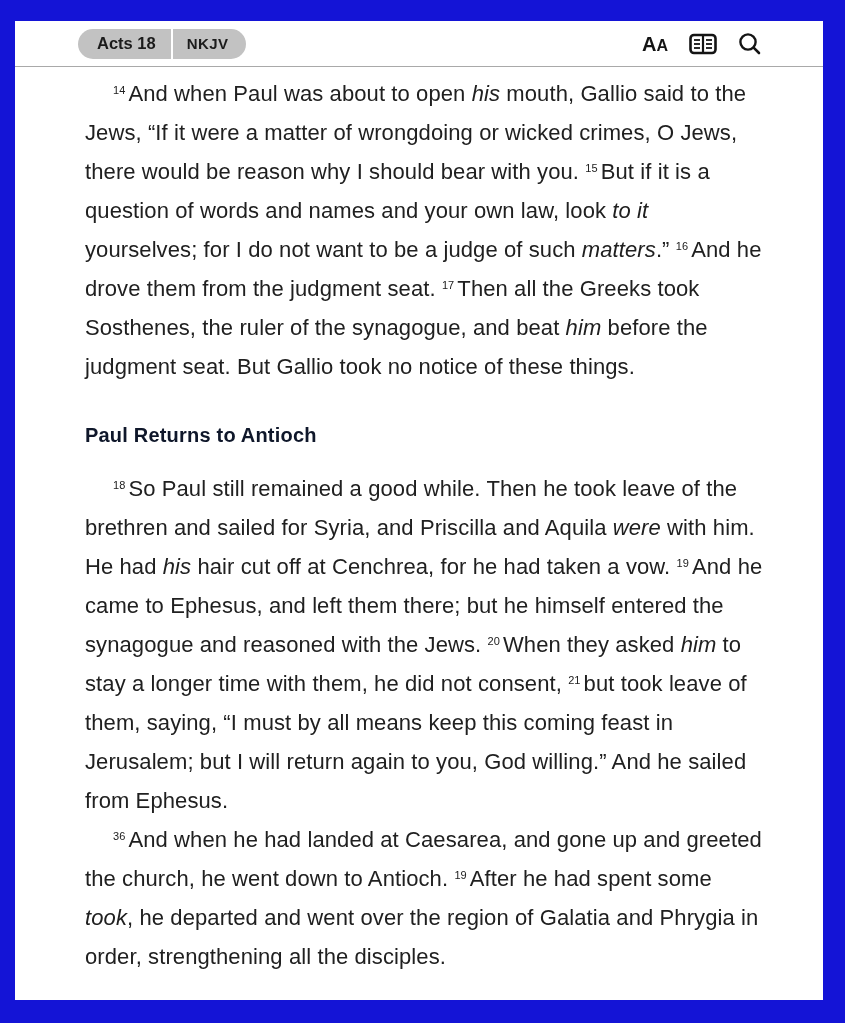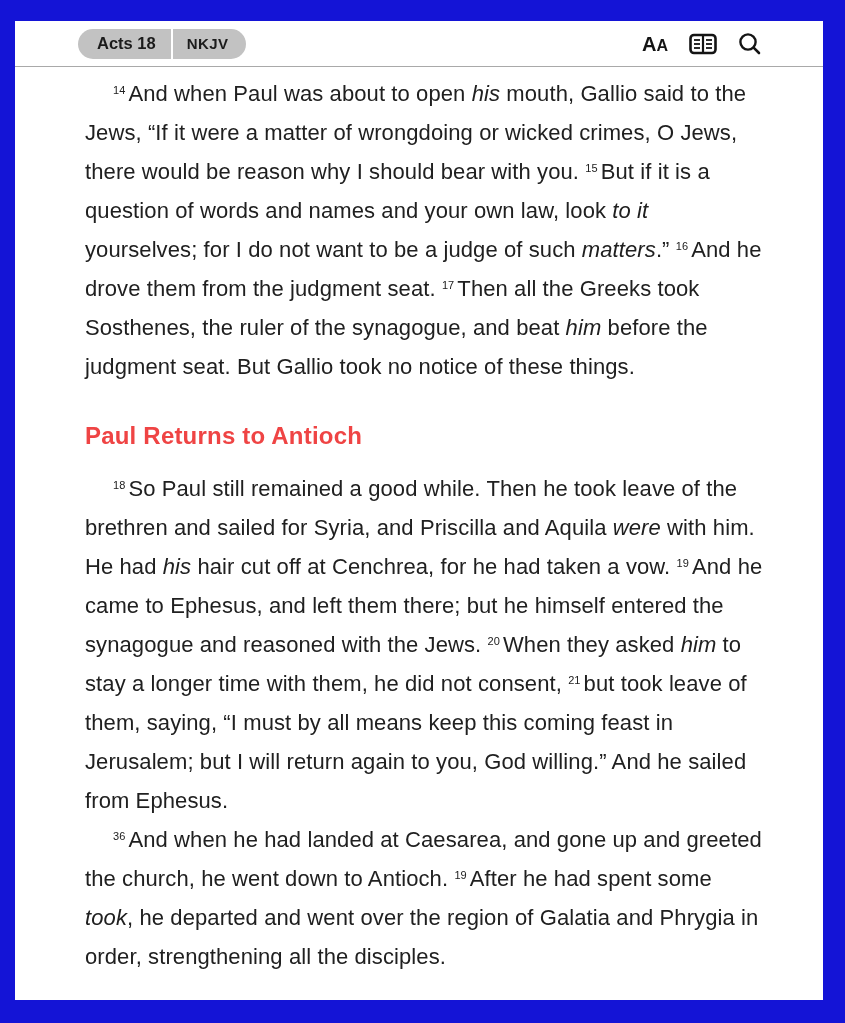--- a/index.html
+++ b/index.html
@@ -56,23 +56,23 @@
     font-size: 22px;
     line-height: 39px;
     color: #202020;
     letter-spacing: 0.1px;
   }
   .content p {
     margin: 0;
     text-indent: 28px;
   }
   .content h2 {
-    font-size: 24px;
+    font-size: 20px;
     font-weight: bold;
-    color: #ef4444;
+    color: #0f172a;
     margin: 30px 0 14px 0;
     letter-spacing: 0.2px;
   }
   sup.vnum {
     font-size: 11px;
     line-height: 0;
     vertical-align: baseline;
     position: relative;
     top: -7px;
     margin-right: 3px;

